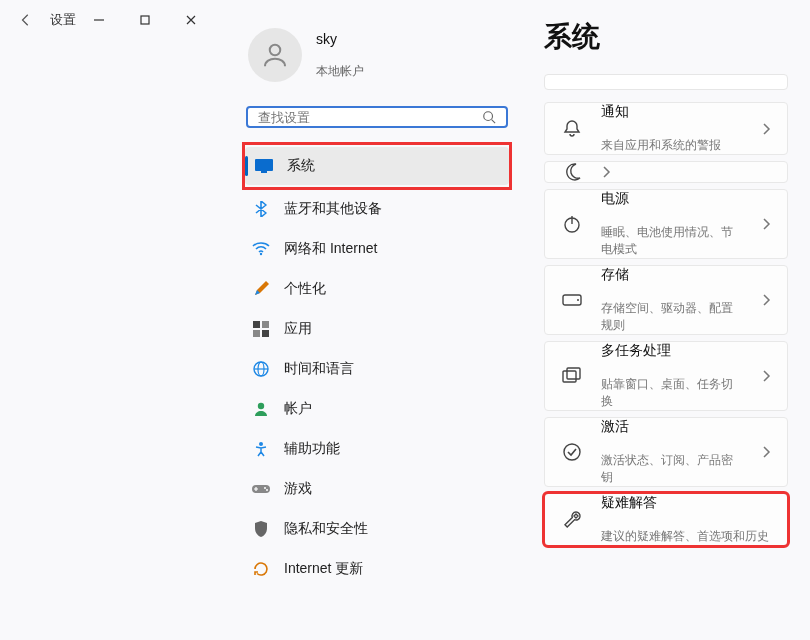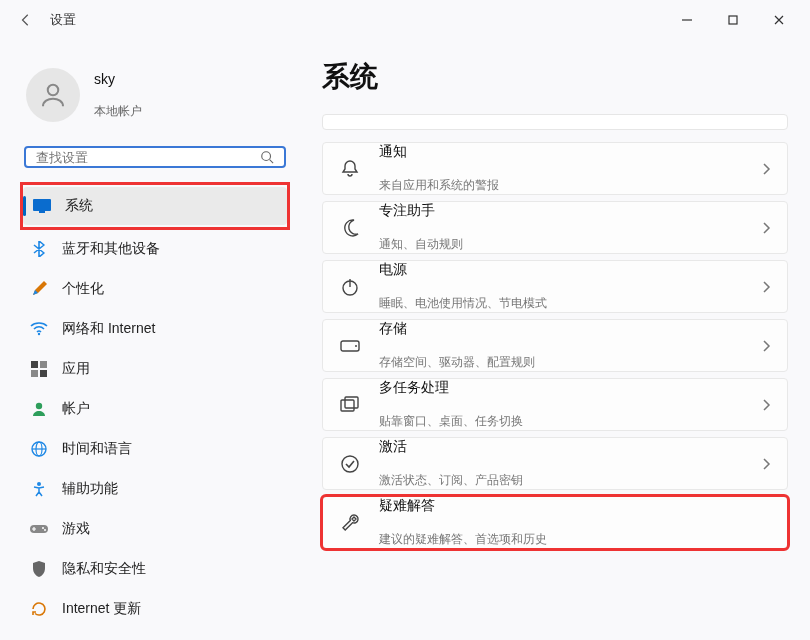--- a/index.html
+++ b/index.html
@@ -1,17 +1,17 @@
 <!DOCTYPE html>
 <html><head>
 <meta charset="utf-8">
 <style>
 * { margin: 0; padding: 0; box-sizing: border-box; font-family: "Segoe UI", "Microsoft YaHei", sans-serif; }
 body { background: #f3f3f3; width: 810px; height: 640px; overflow: hidden; position: relative; }
-.window { width: 810px; height: 640px; background: #f9f9fb; display: flex; flex-direction: column; }
+.window { width: 810px; height: 640px; background: #f9f9fb; display: flex; flex-direction: row; }
 .titlebar { height: 40px; display: flex; align-items: center; padding: 0 8px; }
 .back-btn { width: 36px; height: 36px; display:flex; align-items:center; justify-content:center; color:#555; }
 .app-title { font-size: 13px; color: #333; margin-left: 6px; }
 .titlebar-spacer { flex: 1; }
 .win-controls { display: flex; }
 .win-btn { width: 46px; height: 32px; display:flex; align-items:center; justify-content:center; color:#333; }
 .content { flex:1; display:flex; }
 .sidebar { width: 300px; padding: 10px 10px 0 20px; display:flex; flex-direction:column; }
 .user-row { display:flex; align-items:center; gap: 14px; padding: 18px 6px 20px 6px; }
 .avatar { width: 54px; height: 54px; border-radius: 50%; background:#e6e6e6; display:flex; align-items:center; justify-content:center; }
@@ -110,65 +110,65 @@
         <div class="nav-item">
           <span class="nav-icon">
               <svg width="14" height="16" viewBox="0 0 14 16">
                 <path d="M7 0v16l5-4-10-8M2 12l10-8-5-4" stroke="#1e88e5" stroke-width="1.6" fill="none" stroke-linejoin="round"></path>
               </svg>
             </span>
           <span>蓝牙和其他设备</span>
         </div>
         <div class="nav-item">
           <span class="nav-icon">
-              <svg width="16" height="16" viewBox="0 0 16 16">
-                <path d="M2 14l2-5 9-9 3 3-9 9z" fill="#d97706"></path>
-                <path d="M2 14l2-5 3 3z" fill="#1e88e5"></path>
-              </svg>
-            </span>
-          <span>个性化</span>
-        </div>
-        <div class="nav-item">
-          <span class="nav-icon">
               <svg width="18" height="14" viewBox="0 0 18 14">
                 <path d="M1 4c4-4 12-4 16 0M4 7c3-3 7-3 10 0M7 10c1.2-1.2 2.8-1.2 4 0" stroke="#1e88e5" stroke-width="1.6" fill="none"></path>
                 <circle cx="9" cy="12" r="1.2" fill="#1e88e5"></circle>
               </svg>
             </span>
           <span>网络和 Internet</span>
+        </div>
+        <div class="nav-item">
+          <span class="nav-icon">
+              <svg width="16" height="16" viewBox="0 0 16 16">
+                <path d="M2 14l2-5 9-9 3 3-9 9z" fill="#d97706"></path>
+                <path d="M2 14l2-5 3 3z" fill="#1e88e5"></path>
+              </svg>
+            </span>
+          <span>个性化</span>
         </div>
         <div class="nav-item">
           <span class="nav-icon">
               <svg width="16" height="16" viewBox="0 0 16 16">
                 <rect x="0" y="0" width="7" height="7" fill="#444"></rect>
                 <rect x="9" y="0" width="7" height="7" fill="#888"></rect>
                 <rect x="0" y="9" width="7" height="7" fill="#888"></rect>
                 <rect x="9" y="9" width="7" height="7" fill="#444"></rect>
               </svg>
             </span>
           <span>应用</span>
         </div>
         <div class="nav-item">
           <span class="nav-icon">
               <svg width="16" height="16" viewBox="0 0 16 16">
-                <circle cx="8" cy="5" r="3.2" fill="#2e9e5b"></circle>
-                <path d="M2 15c0-3 3-5 6-5s6 2 6 5" fill="#2e9e5b"></path>
-              </svg>
-            </span>
-          <span>帐户</span>
-        </div>
-        <div class="nav-item">
-          <span class="nav-icon">
-              <svg width="16" height="16" viewBox="0 0 16 16">
                 <circle cx="8" cy="8" r="7" fill="none" stroke="#1e88e5" stroke-width="1.4"></circle>
                 <ellipse cx="8" cy="8" rx="3" ry="7" fill="none" stroke="#1e88e5" stroke-width="1.2"></ellipse>
                 <line x1="1" y1="8" x2="15" y2="8" stroke="#1e88e5" stroke-width="1.2"></line>
               </svg>
             </span>
           <span>时间和语言</span>
+        </div>
+        <div class="nav-item">
+          <span class="nav-icon">
+              <svg width="16" height="16" viewBox="0 0 16 16">
+                <circle cx="8" cy="5" r="3.2" fill="#2e9e5b"></circle>
+                <path d="M2 15c0-3 3-5 6-5s6 2 6 5" fill="#2e9e5b"></path>
+              </svg>
+            </span>
+          <span>帐户</span>
         </div>
         <div class="nav-item">
           <span class="nav-icon">
               <svg width="16" height="16" viewBox="0 0 16 16">
                 <circle cx="8" cy="3" r="2" fill="#1e88e5"></circle>
                 <path d="M3 6l5 1 5-1M8 7v4l-3 4M8 11l3 4" stroke="#1e88e5" stroke-width="1.5" fill="none"></path>
               </svg>
             </span>
           <span>辅助功能</span>
         </div>
@@ -224,24 +224,20 @@
               </svg>
             </div>
         </div>
 
         <div class="card">
           <div class="card-icon">
               <svg width="20" height="20" viewBox="0 0 20 20">
                 <path d="M14 2a8 8 0 1 0 4 14 7 7 0 0 1-4-14z" fill="none" stroke="#444" stroke-width="1.4"></path>
               </svg>
             </div>
-          <div class="card-body">
-            <div class="card-title">专注助手</div>
-            <div class="card-sub">通知、自动规则</div>
-          </div>
           <div class="chevron">
               <svg width="10" height="14" viewBox="0 0 10 14">
                 <path d="M3 2l5 5-5 5" stroke="#777" stroke-width="1.5" fill="none"></path>
               </svg>
             </div>
         </div>
 
         <div class="card">
           <div class="card-icon">
               <svg width="20" height="20" viewBox="0 0 20 20">

